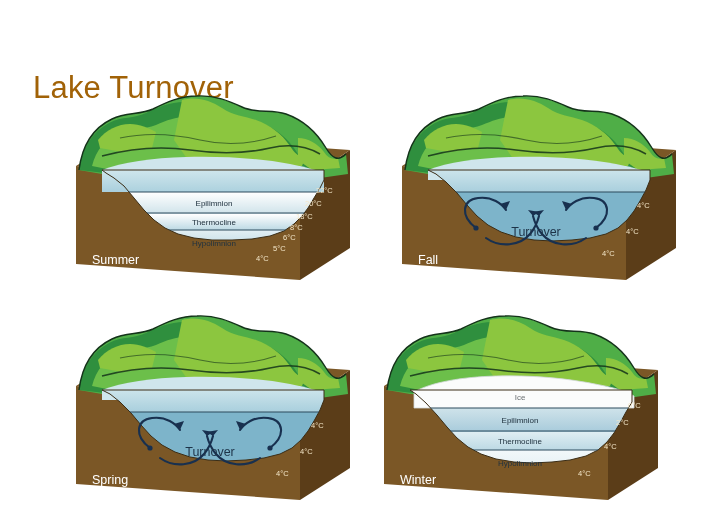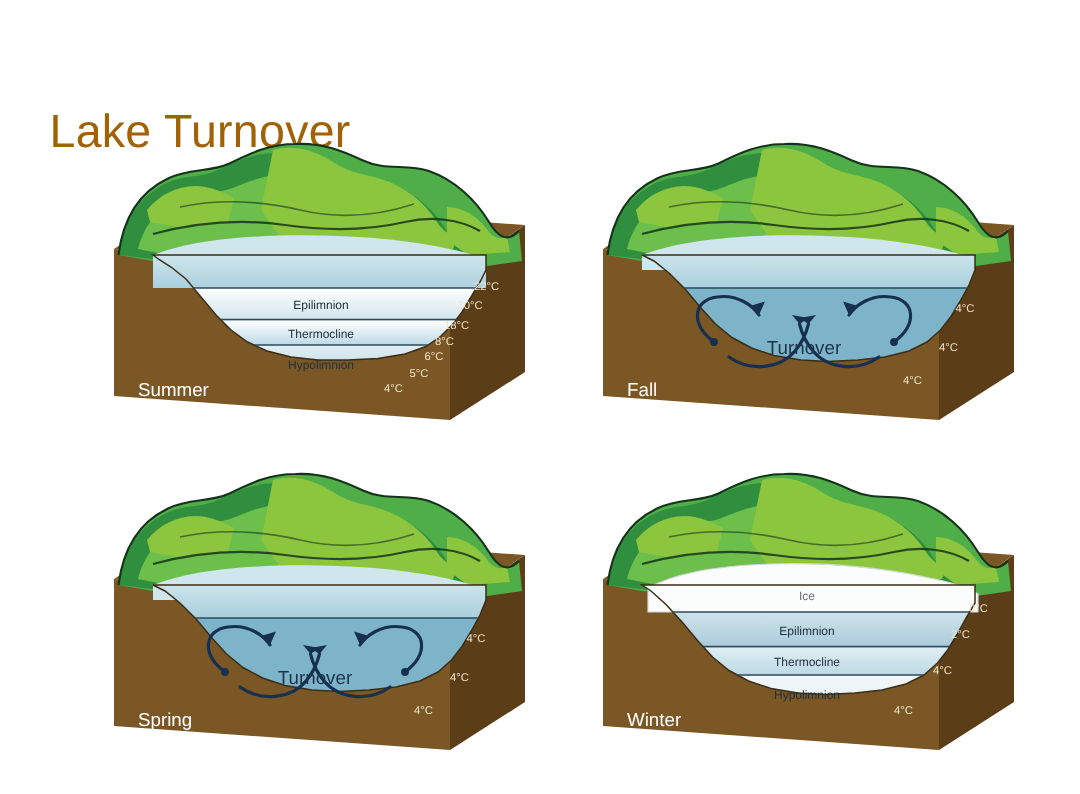--- a/index.html
+++ b/index.html
@@ -36,21 +36,21 @@
   }
 
   .panel {
     position: absolute;
     width: 310px;
     height: 205px;
   }
   .panel-summer { left: 62px;  top: 8px;  }
   .panel-fall   { left: 388px; top: 8px;  }
   .panel-spring { left: 62px;  top: 228px;}
-  .panel-winter { left: 388px; top: 228px;}
+  .panel-winter { left: 370px; top: 228px;}
 
   .panel svg { display: block; width: 310px; height: 205px; }
 
   .season-label {
     font-size: 12.5px;
     fill: #ffffff;
     font-family: "Liberation Sans", sans-serif;
     font-weight: 400;
   }
   .layer-label {

